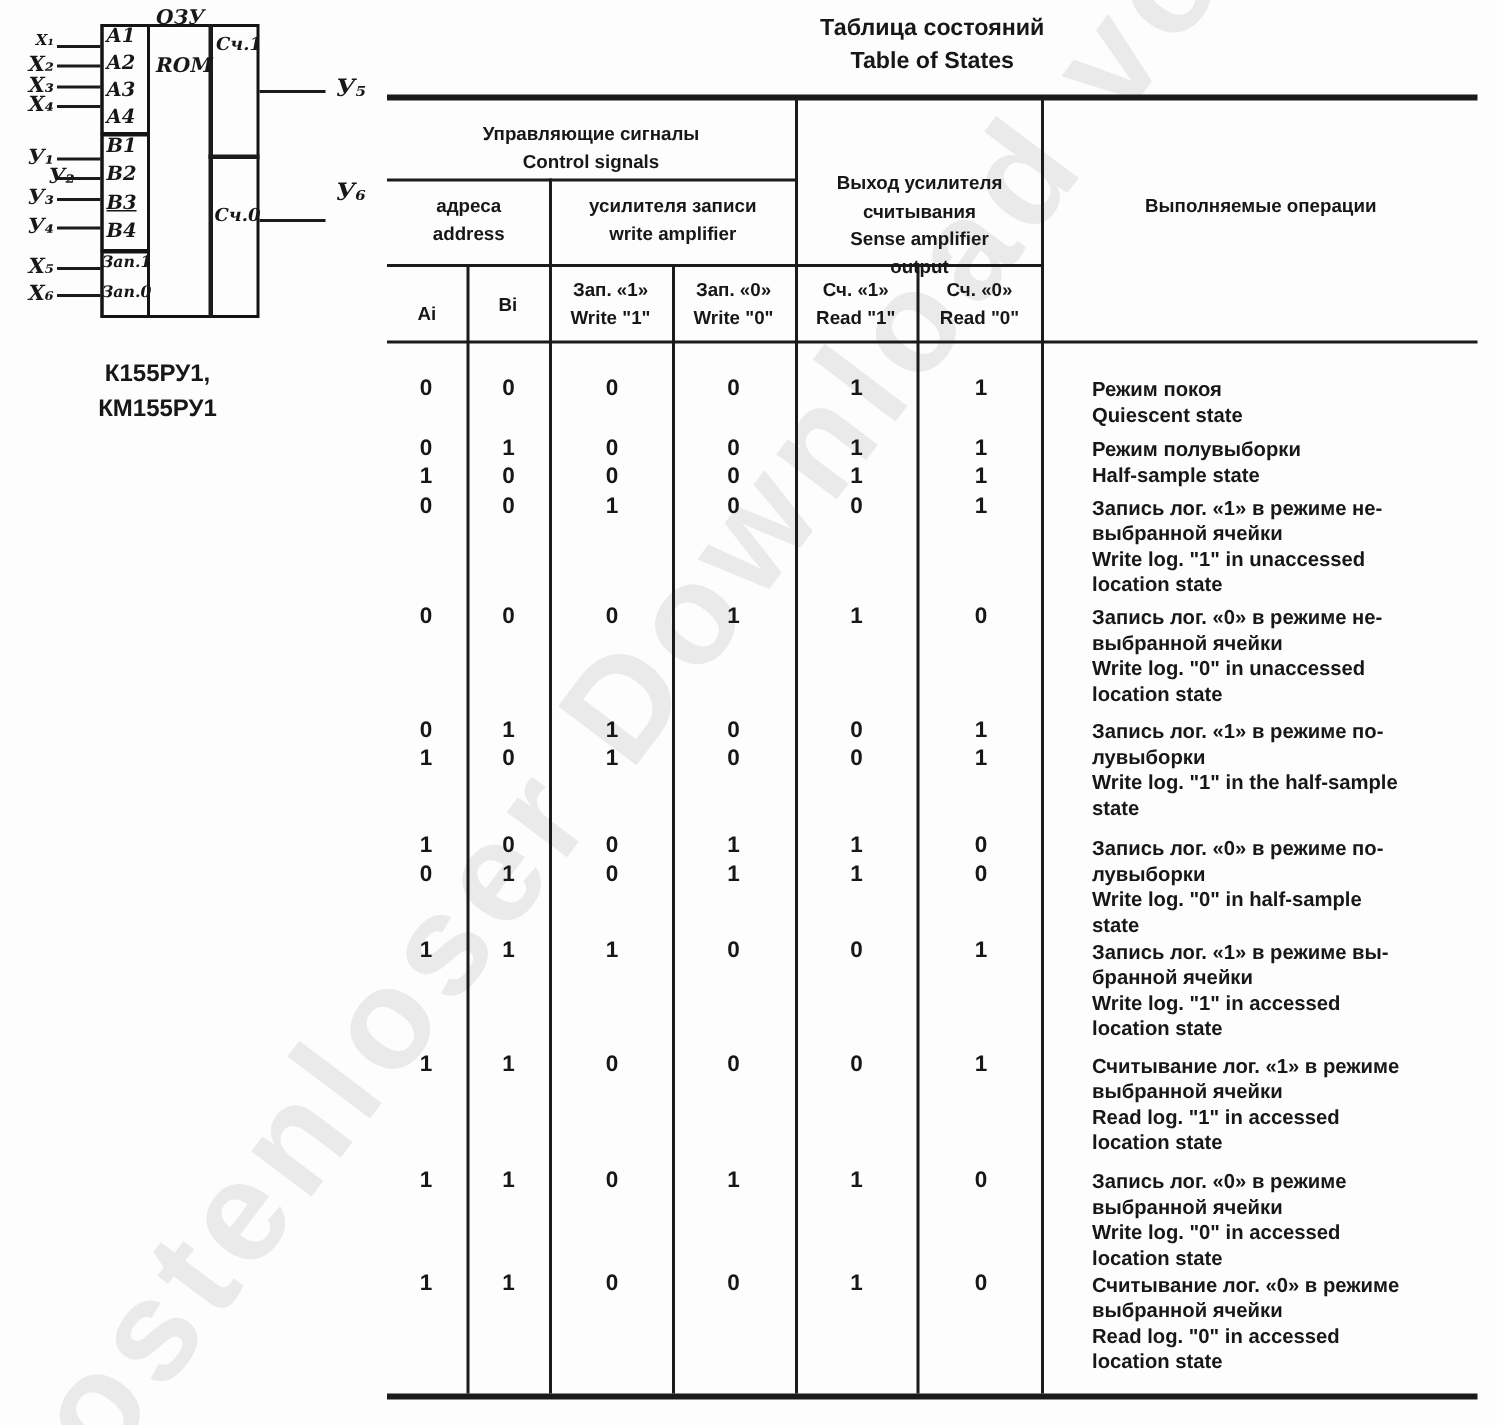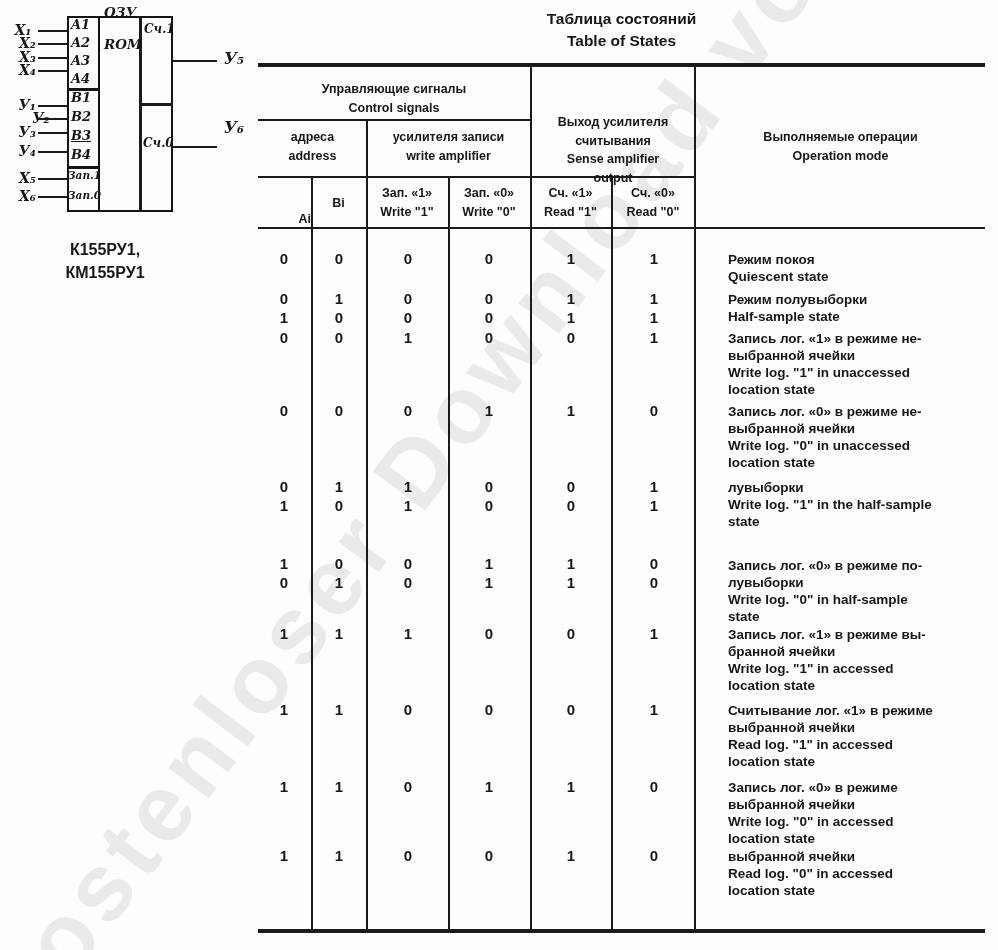--- a/index.html
+++ b/index.html
@@ -33,21 +33,21 @@
 
     <div>
       <div class="dbox" style="left:67px;top:16px;width:106px;height:196px;"></div>
       <div class="dbox" style="left:67px;top:16px;width:33px;height:74px;"></div>
       <div class="dbox" style="left:67px;top:89px;width:33px;height:79px;"></div>
       <div class="dbox" style="left:67px;top:167px;width:33px;height:45px;"></div>
       <div class="vline" style="left:139px;top:16px;width:3px;height:196px;"></div>
       <div class="hline" style="left:139px;top:103px;width:34px;height:3px;"></div>
       <div id="diagram-dyn">
           <div class="hline" style="left: 38px; top: 30px; width: 29px; height: 2px;"></div>
-          <div class="dlabel" style="left: 10px; top: 22px; width: 26px; text-align: center; font-size: 14px;">X₁</div>
+          <div class="dlabel" style="left: 10px; top: 22px; width: 26px; text-align: right; font-size: 10px;">X₁</div>
           <div class="hline" style="left: 38px; top: 43px; width: 29px; height: 2px;"></div>
           <div class="dlabel" style="left: 10px; top: 35px; width: 26px; text-align: right; font-size: 14px;">X₂</div>
           <div class="hline" style="left: 38px; top: 57px; width: 29px; height: 2px;"></div>
           <div class="dlabel" style="left: 10px; top: 49px; width: 26px; text-align: right; font-size: 14px;">X₃</div>
           <div class="hline" style="left: 38px; top: 70px; width: 29px; height: 2px;"></div>
           <div class="dlabel" style="left: 10px; top: 62px; width: 26px; text-align: right; font-size: 14px;">X₄</div>
           <div class="hline" style="left: 38px; top: 105px; width: 29px; height: 2px;"></div>
           <div class="dlabel" style="left: 10px; top: 97px; width: 26px; text-align: right; font-size: 14px;">У₁</div>
           <div class="hline" style="left: 38px; top: 118px; width: 29px; height: 2px;"></div>
           <div class="dlabel" style="left: 28px; top: 110px; width: 26px; text-align: center; font-size: 14px;">У₂</div>
@@ -107,33 +107,32 @@
         <div>Control signals</div>
       </div>
       <div class="cell hdr4" style="left:532px;top:85px;width:162px;margin-top:28px;">
         <div>Выход усилителя</div>
         <div>считывания</div>
         <div>Sense amplifier</div>
         <div>output</div>
       </div>
       <div class="cell hdr" style="left:696px;top:128px;width:289px;">
         <div>Выполняемые операции</div>
-        <div>Operation mode</div>
       </div>
       <div class="cell hdr" style="left:258px;top:128px;width:109px;">
         <div>адреса</div>
         <div>address</div>
       </div>
       <div class="cell hdr" style="left:367px;top:128px;width:163px;">
         <div>усилителя записи</div>
         <div>write amplifier</div>
       </div>
 
       <div id="table-dyn">
-          <div class="cell hdr" style="left: 258px; top: 210px; width: 53px; text-align: right;">
+          <div class="cell hdr" style="left: 258px; top: 200px; width: 53px;">
             <div>Ai</div>
           </div>
           <div class="cell hdr" style="left: 311px; top: 194px; width: 55px;">
             <div>Bi</div>
           </div>
           <div class="cell hdr" style="left: 366px; top: 184px; width: 82px;">
             <div>Зап. «1»</div>
             <div>Write "1"</div>
           </div>
           <div class="cell hdr" style="left: 448px; top: 184px; width: 82px;">
@@ -204,20 +203,21 @@
           <div class="bit" style="left: 474px; top: 478px; width: 30px;">0</div>
           <div class="bit" style="left: 556px; top: 478px; width: 30px;">0</div>
           <div class="bit" style="left: 639px; top: 478px; width: 30px;">1</div>
           <div class="bit" style="left: 269px; top: 497px; width: 30px;">1</div>
           <div class="bit" style="left: 324px; top: 497px; width: 30px;">0</div>
           <div class="bit" style="left: 393px; top: 497px; width: 30px;">1</div>
           <div class="bit" style="left: 474px; top: 497px; width: 30px;">0</div>
           <div class="bit" style="left: 556px; top: 497px; width: 30px;">0</div>
           <div class="bit" style="left: 639px; top: 497px; width: 30px;">1</div>
           <div class="desc" style="left: 728px; top: 479px; width: 262px;">
+            <div>Запись лог. «1» в режиме по-</div>
             <div>лувыборки</div>
             <div>Write log. "1" in the half-sample</div>
             <div>state</div>
           </div>
           <div class="bit" style="left: 269px; top: 555px; width: 30px;">1</div>
           <div class="bit" style="left: 324px; top: 555px; width: 30px;">0</div>
           <div class="bit" style="left: 393px; top: 555px; width: 30px;">0</div>
           <div class="bit" style="left: 474px; top: 555px; width: 30px;">1</div>
           <div class="bit" style="left: 556px; top: 555px; width: 30px;">1</div>
           <div class="bit" style="left: 639px; top: 555px; width: 30px;">0</div>
@@ -269,20 +269,21 @@
             <div>Write log. "0" in accessed</div>
             <div>location state</div>
           </div>
           <div class="bit" style="left: 269px; top: 847px; width: 30px;">1</div>
           <div class="bit" style="left: 324px; top: 847px; width: 30px;">1</div>
           <div class="bit" style="left: 393px; top: 847px; width: 30px;">0</div>
           <div class="bit" style="left: 474px; top: 847px; width: 30px;">0</div>
           <div class="bit" style="left: 556px; top: 847px; width: 30px;">1</div>
           <div class="bit" style="left: 639px; top: 847px; width: 30px;">0</div>
           <div class="desc" style="left: 728px; top: 848px; width: 262px;">
+            <div>Считывание лог. «0» в режиме</div>
             <div>выбранной ячейки</div>
             <div>Read log. "0" in accessed</div>
             <div>location state</div>
           </div>
         </div>
     </div>
 
   </div>
 </div>
 

